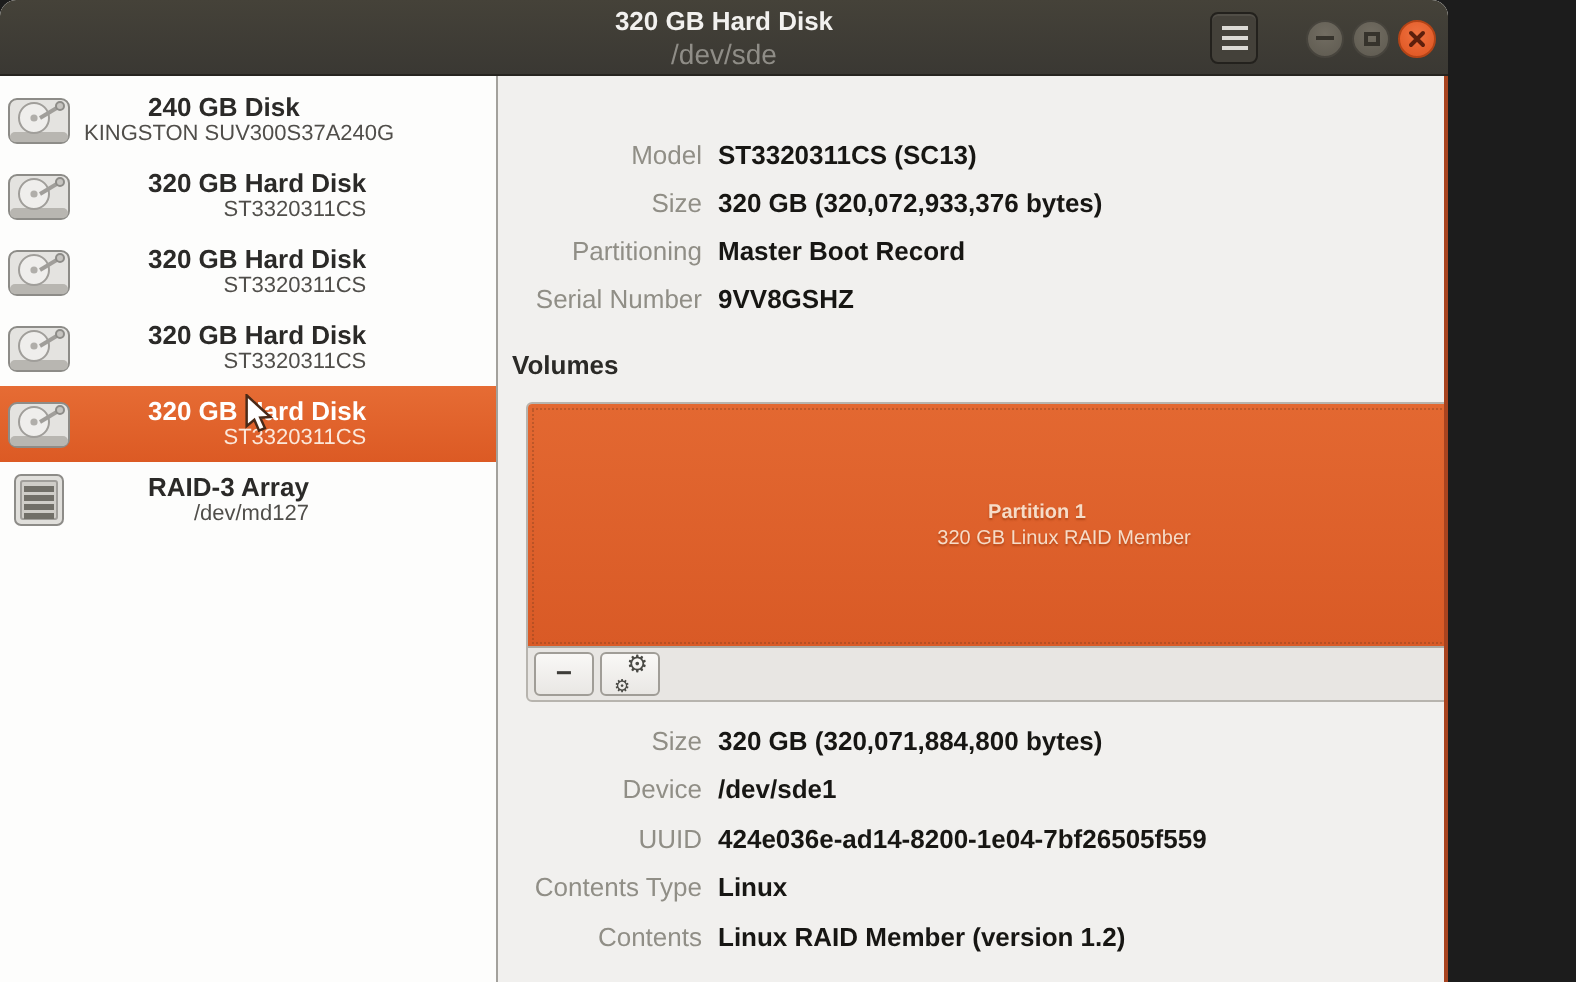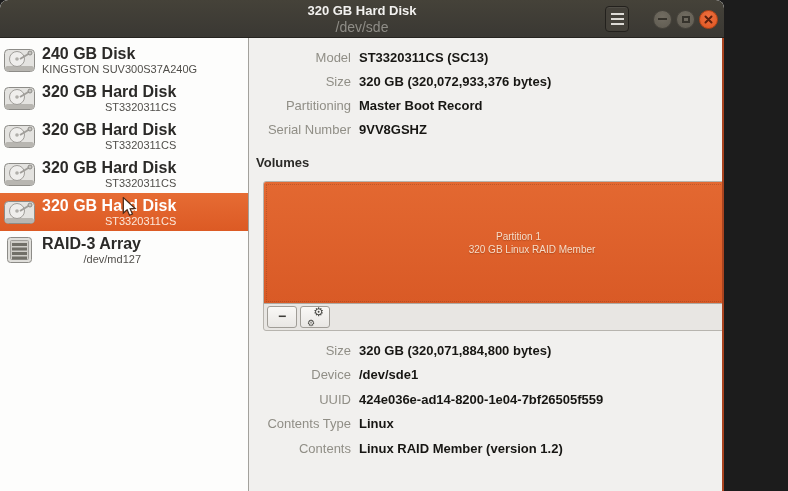--- a/index.html
+++ b/index.html
@@ -38,44 +38,44 @@
   
   .main { display:flex; height:453px; }
 
   .sidebar { width:249px; background:#fdfdfc; border-right:1px solid #a3a19c;
              padding-top:3px; flex:none; }
   .sb-item { height:38px; display:flex; align-items:center; gap:6px;
              padding:0 6px 0 4px; cursor:pointer; }
   .sb-item.selected { background:linear-gradient(#e66c34,#dc5a24); }
   .sb-icon { flex:none; width:32px; height:28px; display:flex; align-items:center; }
   .sb-text { line-height:1; min-width:0; }
-  .sb-title { display:block; font-size:16px; font-weight:bold; color:#2b2a28; white-space:nowrap; }
+  .sb-title { display:block; font-size:13px; font-weight:bold; color:#2b2a28; white-space:nowrap;margin-left:32px; }
   .sb-sub { display:block; font-size:11px; color:#504e4a; margin-top:2px; white-space:nowrap;text-align:right; }
   .sb-item.selected .sb-title { color:#ffffff; }
   .sb-item.selected .sb-sub { color:#fbe7da; }
 
   .content { flex:1; background:#f1f0ee; position:relative; }
 
   
-  .kv-table.top { padding-top:7px; }
+  .kv-table.top { padding-top:27px; }
   .kv-row { display:flex; align-items:center; height:24px; }
   .kv-table.bottom { margin-top:7px; }
   .kv-table.bottom .kv-row { height:24.5px; }
   .kv-label { flex:none; width:102px; text-align:right; font-size:13px; color:#908e86; }
   .kv-value { margin-left:8px; font-size:13px; font-weight:bold; color:#171613; white-space:nowrap; }
 
   .volumes-label { margin:14px 0 0 7px; font-size:13px; font-weight:bold; color:#2b2a27; height:16px; }
 
   .volume-widget { margin:10px 0 0 14px; width:511px; border:1px solid #b7b4ae;
                    border-radius:3px; background:#e8e6e3; overflow:hidden; }
   .volume-block { height:122px; background:linear-gradient(#e36831,#d95a26);
                   border-bottom:1px solid #ada9a2; outline:1px dotted rgba(120,60,30,.35);
                   outline-offset:-3px; display:flex; flex-direction:column; align-items:center;
                   justify-content:center; cursor:pointer; }
-  .vol-line1 { font-size:10px; font-weight:normal; color:#f6dcc8; text-shadow:0 1px 1px rgba(140,50,10,.5); }
+  .vol-line1 { font-size:10px; font-weight:bold; color:#f6dcc8; text-shadow:0 1px 1px rgba(140,50,10,.5); }
   .vol-line2 { font-size:10px; color:#f6dcc8; margin-top:2px; text-shadow:0 1px 1px rgba(140,50,10,.5);margin-left:27px; }
 
   .volume-toolbar { height:26px; display:flex; align-items:center; gap:3px; padding-left:3px; }
   .tb-btn { width:30px; height:22px; background:linear-gradient(#f9f8f6,#e9e7e4);
             border:1px solid #a09d97; border-radius:3px; display:flex; align-items:center;
             justify-content:center; color:#3e3d39; cursor:pointer; position:relative; }
   .tb-btn .minus { font-size:14px; font-weight:bold; line-height:1; margin-top:-2px; }
   .gears { position:relative; width:16px; height:16px; }
   .gears .g1 { position:absolute; top:-4px; right:-1px; font-size:12px; color:#4a4a45; }
   .gears .g2 { position:absolute; bottom:-3px; left:0px; font-size:9px; color:#4a4a45; }

